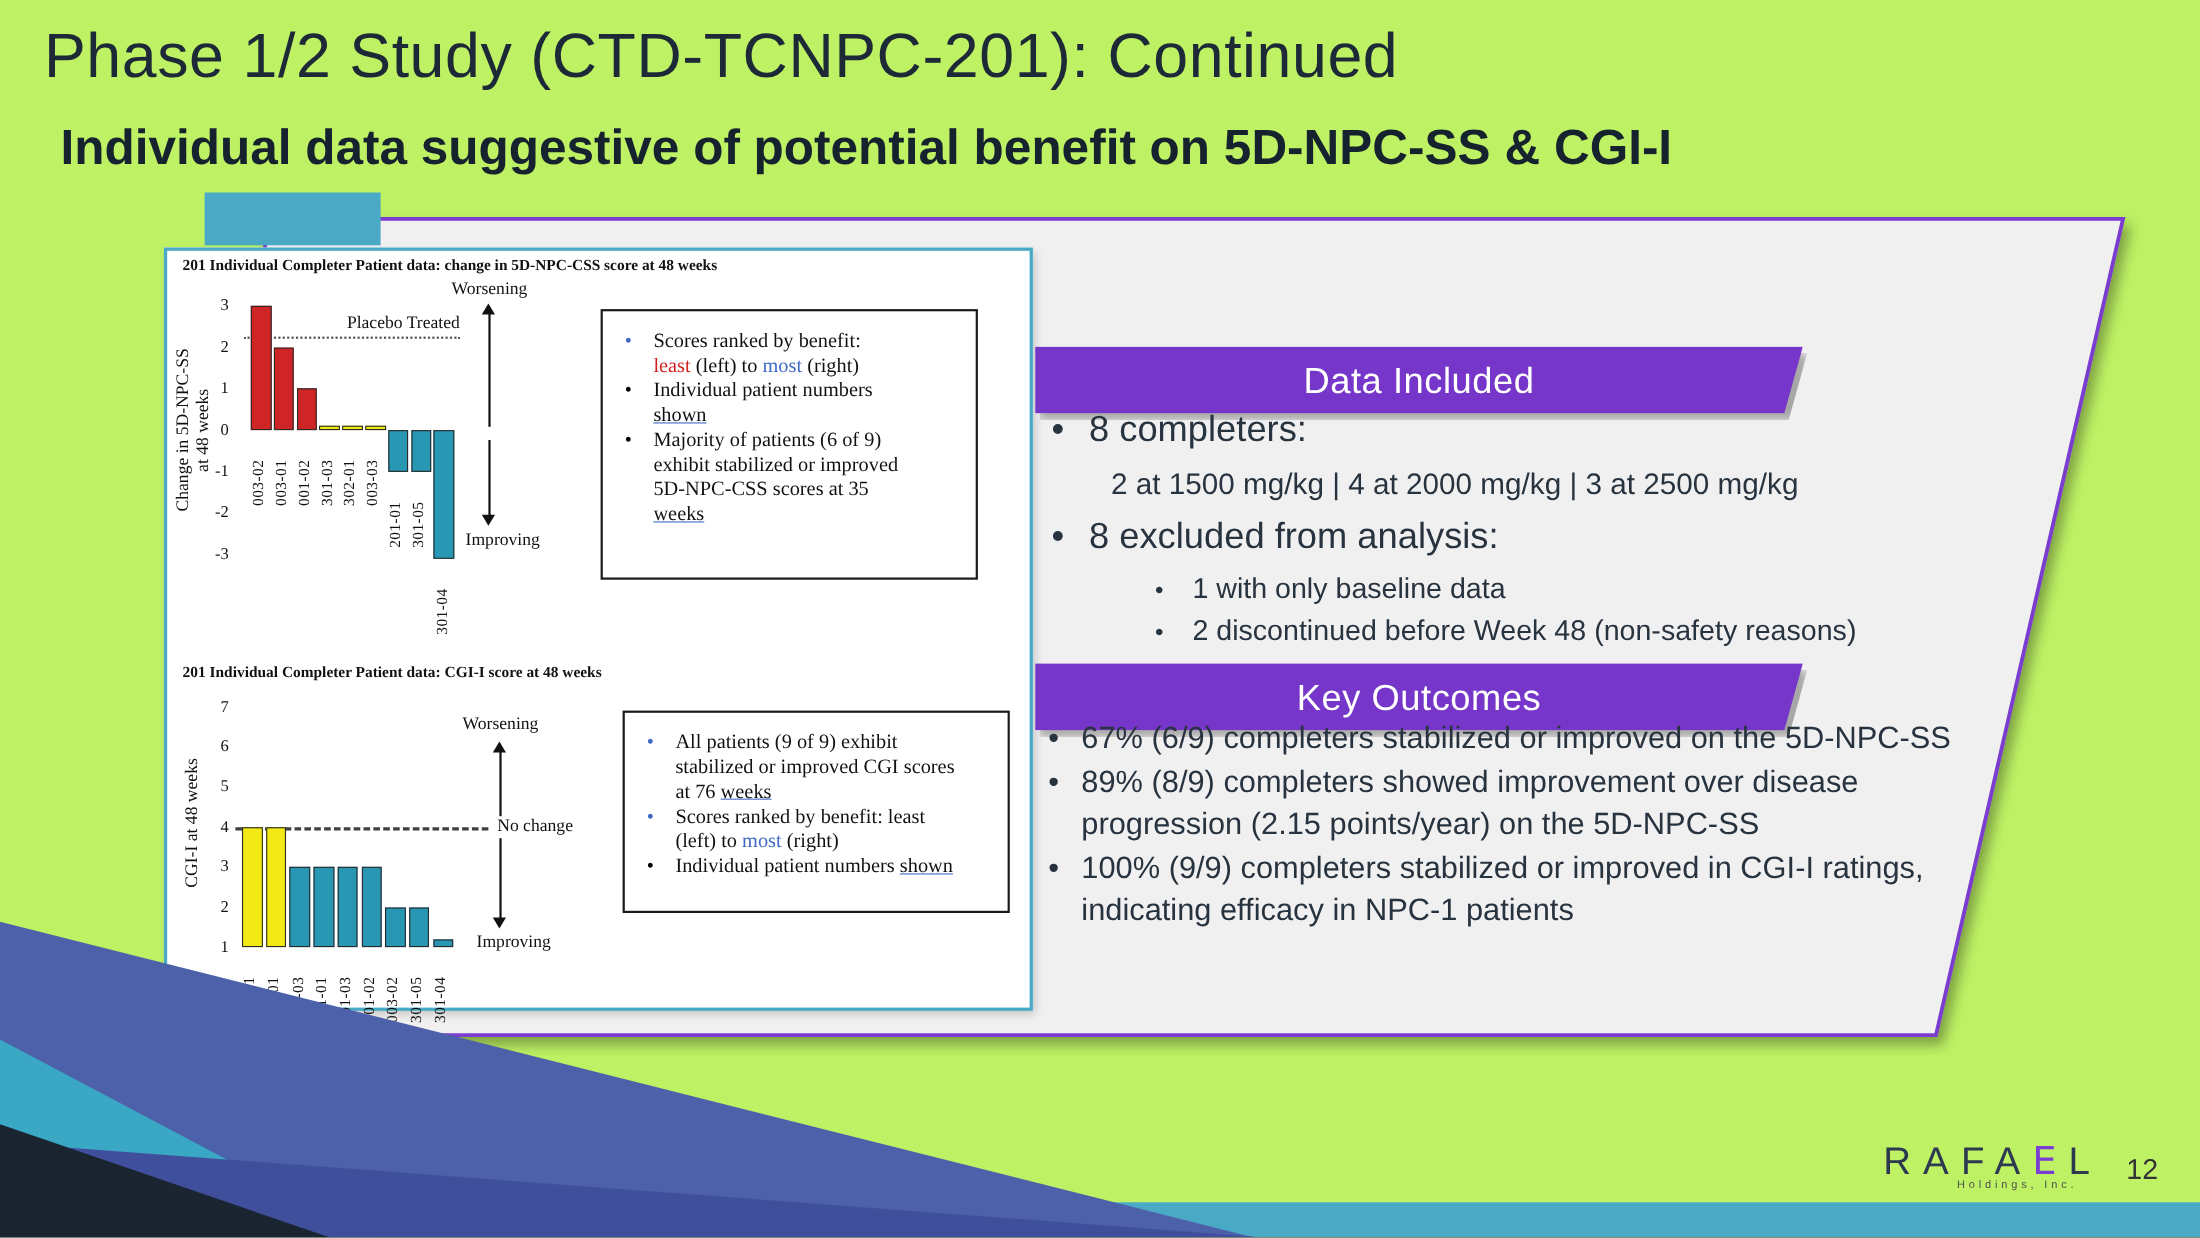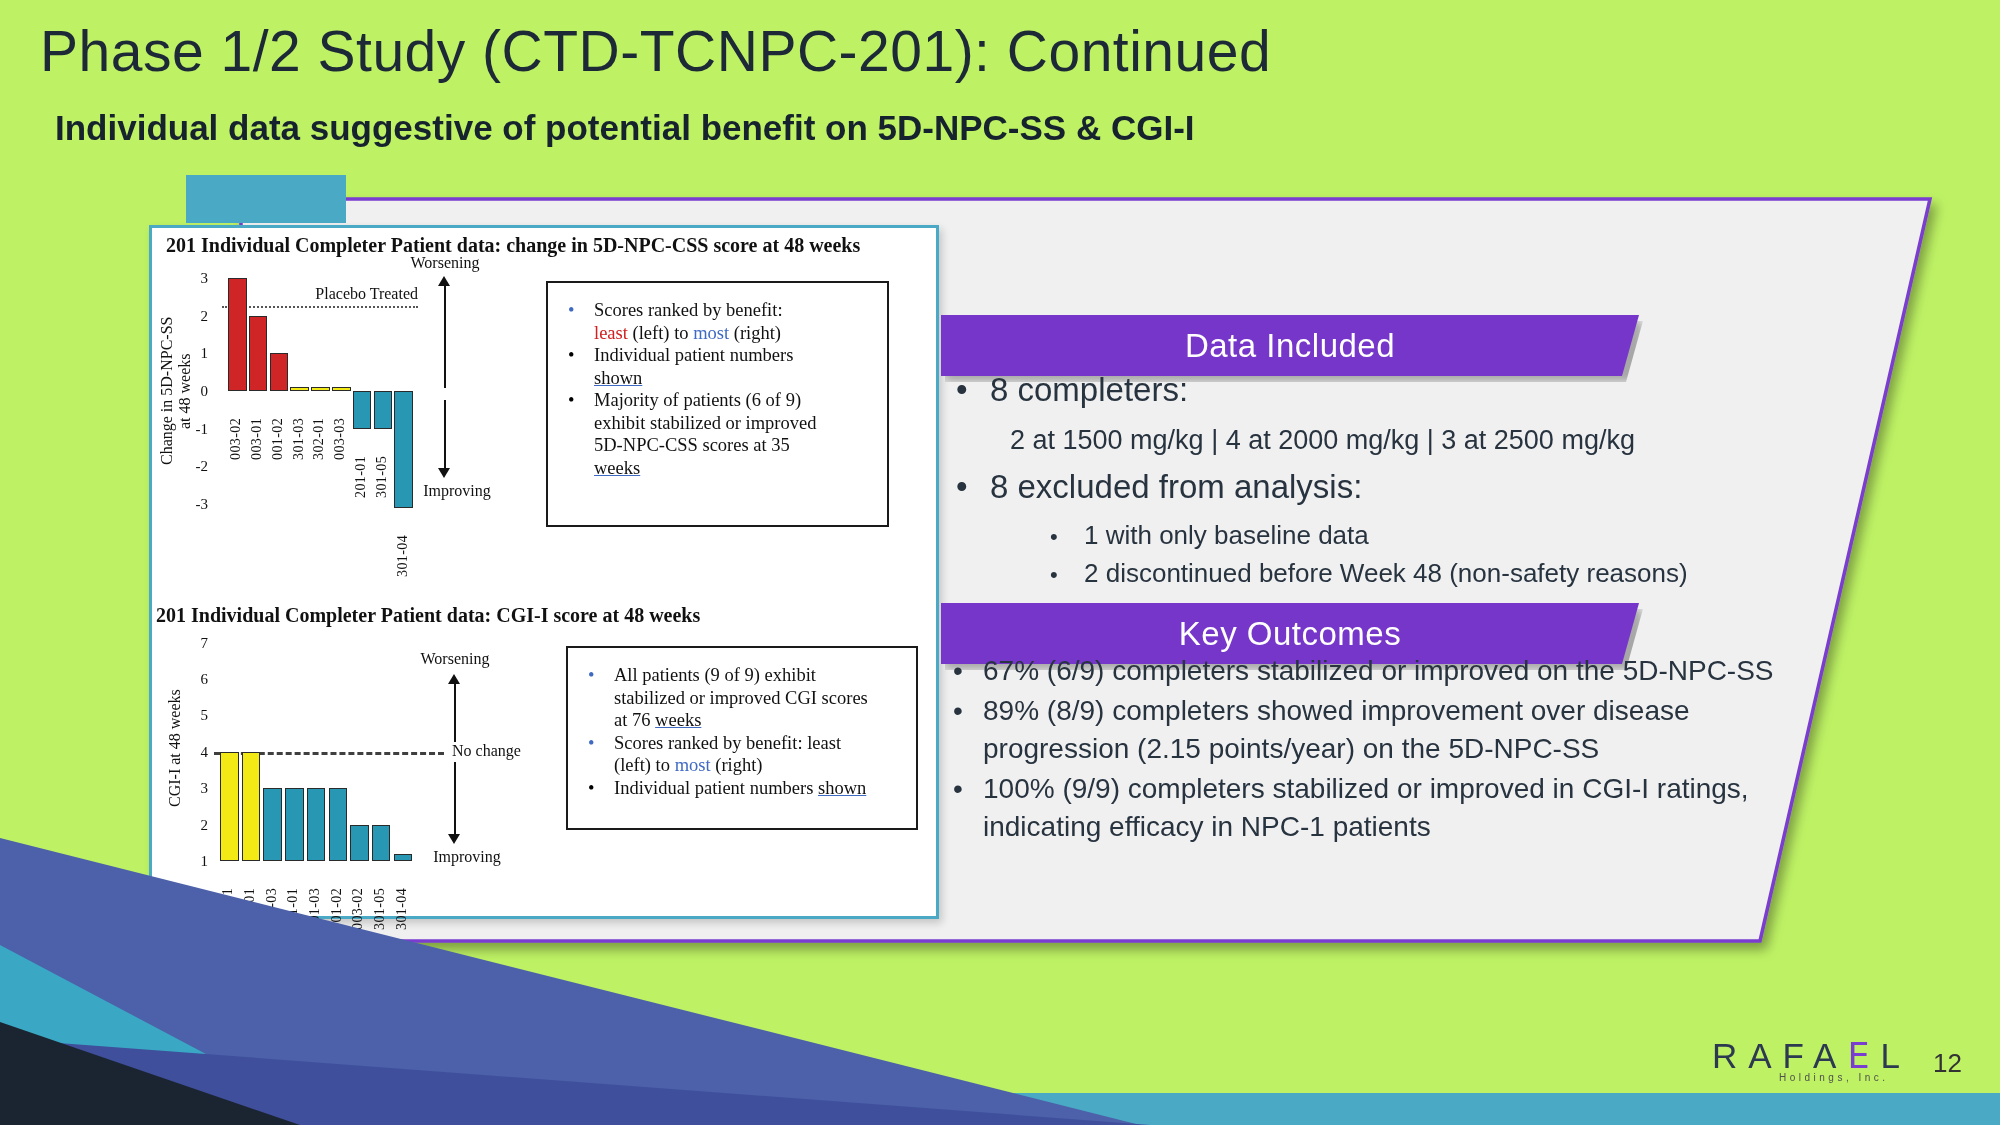--- a/index.html
+++ b/index.html
@@ -2,41 +2,41 @@
 <html><head>
 <meta charset="utf-8">
 <style>
   html,body{margin:0;padding:0;background:#888;}
   #slide{position:relative;width:2000px;height:1125px;background:#bef264;overflow:hidden;
          font-family:"Liberation Sans",sans-serif;padding-left:40px;}
   .abs{position:absolute;}
 
   
   #page-title{left:40px;top:18px;font-size:57px;font-weight:400;color:#1d2936;letter-spacing:.5px;}
-  #page-subtitle{left:55px;top:108px;font-size:35px;font-weight:700;color:#16222e;}
+  #page-subtitle{left:55px;top:108px;font-size:45px;font-weight:700;color:#16222e;}
 
   
   .teal-rect{background:#4aaac5;}
   #teal-rect-top{left:186px;top:175px;width:160px;height:48px;}
   #teal-rect-bottom{left:187px;top:921px;width:56px;height:17px;}
   #bottom-strip{left:0;top:1093px;width:2000px;height:32px;background:#4aaac5;}
   .tri{left:0;top:0;width:2000px;height:1125px;pointer-events:none;}
   #tri-blue{background:#4c61a9;clip-path:polygon(0 838px,1140px 1125px,0 1125px);}
   #tri-teal{background:#3aa8c4;clip-path:polygon(0 945px,340px 1125px,0 1125px);}
   #tri-indigo{background:#3f4f9c;clip-path:polygon(45px 1042px,1150px 1125px,0 1125px);}
   #tri-dark{background:#1a2531;clip-path:polygon(0 1022px,300px 1125px,0 1125px);}
 
   
   #gray-panel-svg{left:0;top:0;}
 
   
   #chart-panel{left:149px;top:225px;width:790px;height:694px;background:#fff;
                border:3px solid #4aaac5;box-sizing:border-box;box-shadow:3px 4px 8px rgba(0,0,0,.18);}
   .chart-title{position:absolute;font-family:"Liberation Serif",serif;font-weight:700;
-               font-size:20px;color:#111;white-space:nowrap;}
+               font-size:14px;color:#111;white-space:nowrap;}
   .tick{position:absolute;width:38px;text-align:right;font:15px/18px "Liberation Serif",serif;color:#111;}
   .vlabel{position:absolute;writing-mode:vertical-rl;transform:rotate(180deg);
           font-family:"Liberation Serif",serif;color:#111;white-space:pre-line;text-align:center;}
   .bar{position:absolute;border:1px solid #2a2a2a;box-sizing:border-box;}
   .xcat{position:absolute;writing-mode:vertical-rl;transform:rotate(180deg);
         font:14px "Liberation Serif",serif;letter-spacing:.4px;color:#111;}
   .refline-dotted{position:absolute;border-top:2px dotted #555;}
   .refline-dashed{position:absolute;border-top:3px dashed #3f3f3f;}
   .ref-label{position:absolute;font:16px "Liberation Serif",serif;color:#111;white-space:nowrap;}
   .arrow-shaft{position:absolute;width:2px;background:#111;}
@@ -160,21 +160,21 @@
             <div class="nb-text">
               <div><span>Majority of patients (6 of 9)</span></div>
               <div><span>exhibit stabilized or improved</span></div>
               <div><span>5D-NPC-CSS scores at 35</span></div>
               <div><span class="seg-u">weeks</span></div>
             </div>
           </div>
         </div>
       </div>
     <div>
-        <div class="chart-title" style="left: 4px; top: 376px;">201 Individual Completer Patient data: CGI-I score at 48 weeks</div>
+        <div class="chart-title" style="left: 14px; top: 376px;">201 Individual Completer Patient data: CGI-I score at 48 weeks</div>
         <div class="vlabel" style="left: 14px; top: 400px; height: 240px; font: 16px &quot;Liberation Serif&quot;;">CGI-I at 48 weeks</div>
         <div class="tick" style="left: 18px; top: 405.6px;">7</div>
         <div class="tick" style="left: 18px; top: 442px;">6</div>
         <div class="tick" style="left: 18px; top: 478.4px;">5</div>
         <div class="tick" style="left: 18px; top: 514.8px;">4</div>
         <div class="tick" style="left: 18px; top: 551.2px;">3</div>
         <div class="tick" style="left: 18px; top: 587.6px;">2</div>
         <div class="tick" style="left: 18px; top: 624px;">1</div>
         <div class="refline-dashed" style="left: 62px; top: 523.8px; width: 230px;"></div>
         <div class="ref-label" style="left: 300px; top: 513.8px;">No change</div>

